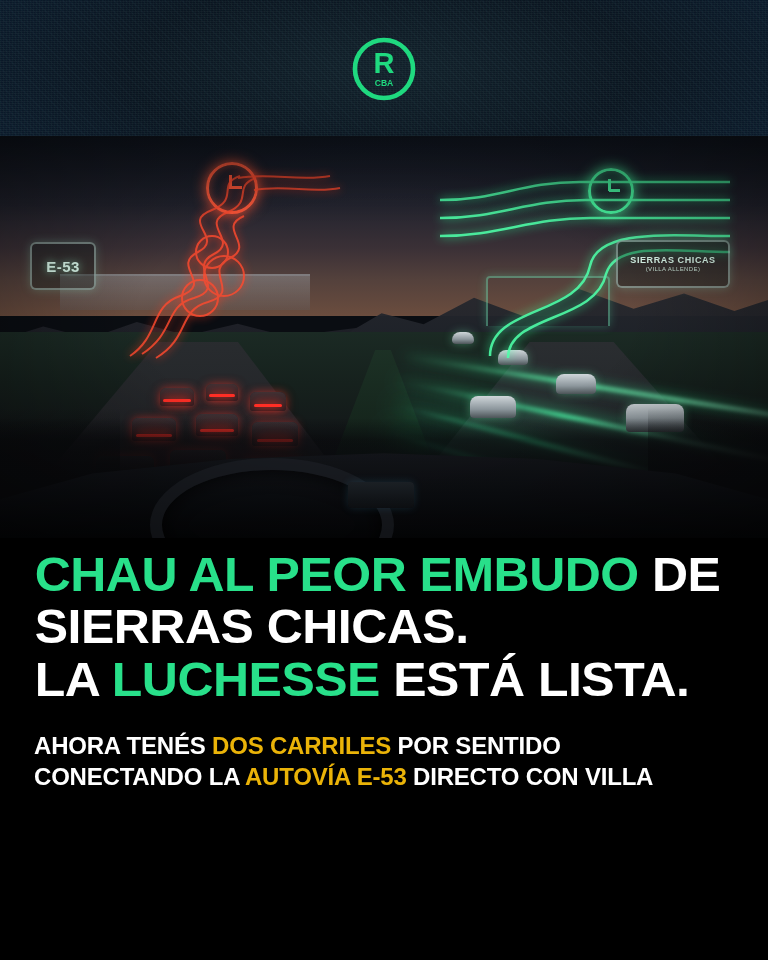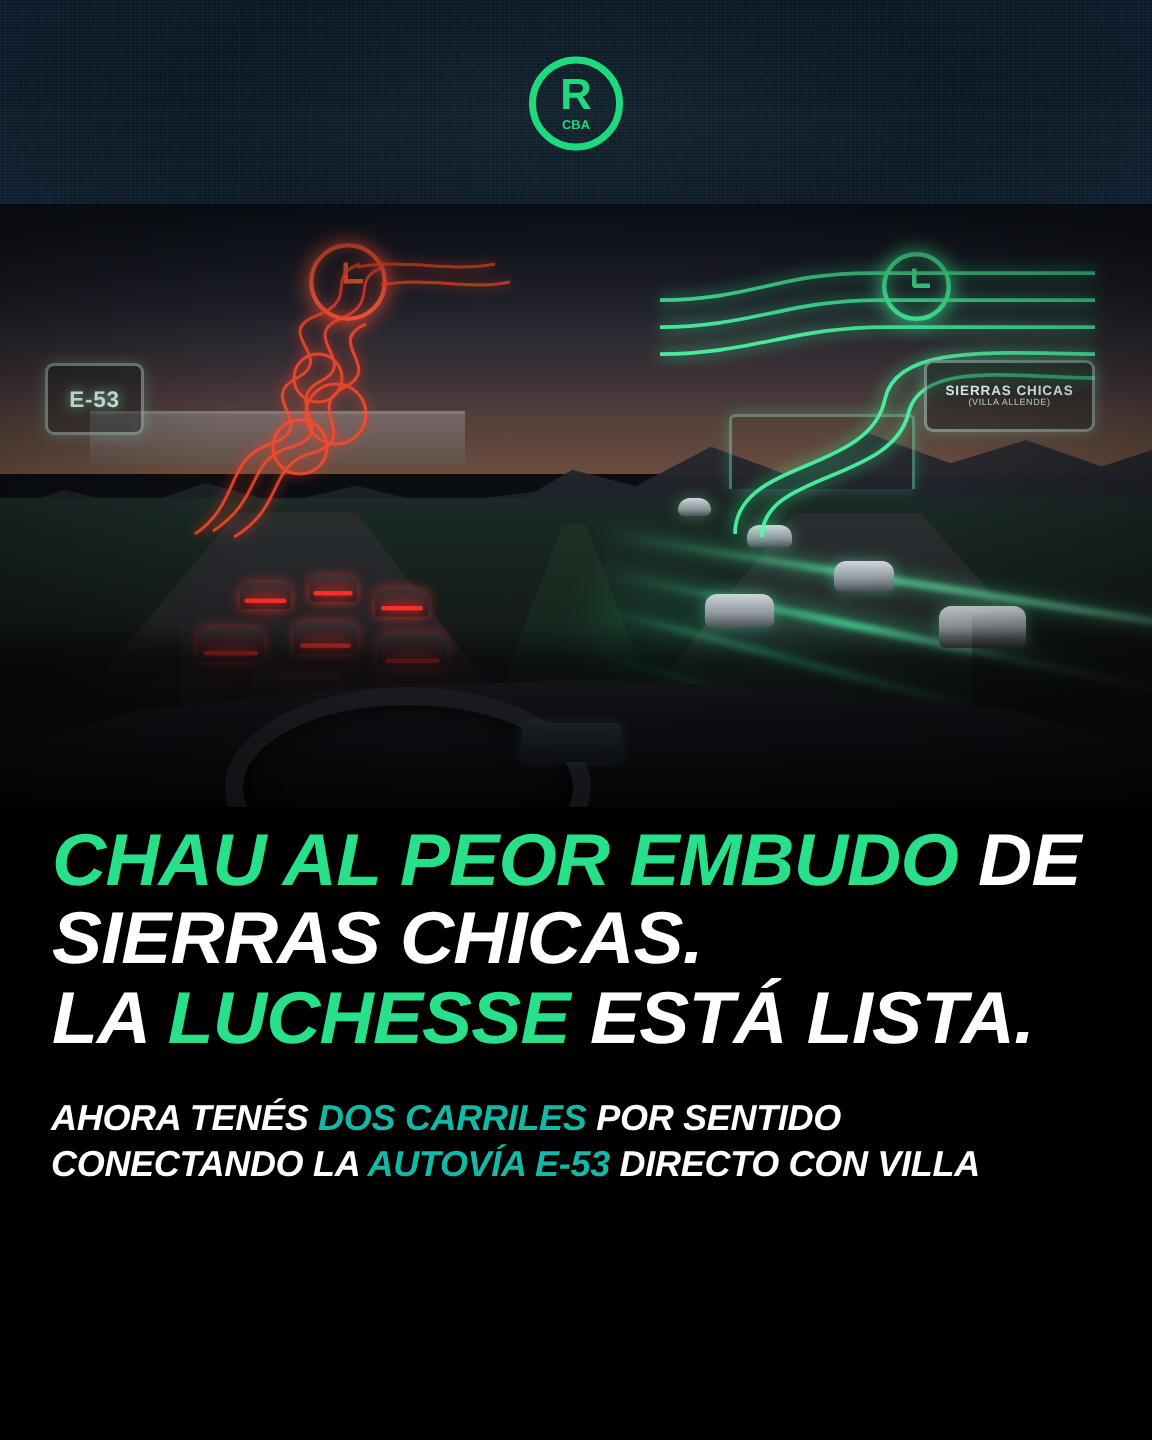--- a/index.html
+++ b/index.html
@@ -293,21 +293,20 @@
   }
 
   
   .copy {
     position: absolute;
     top: 538px; left: 0;
     width: 768px;
     height: 422px;
     background: #000;
     padding: 0;
-    font-style: italic;
   }
   .headline {
     margin: 0;
     padding: 0 34px;
     padding-top: 10px;
     font-family: "Liberation Sans", sans-serif;
     font-weight: bold;
     font-size: 49px;
     line-height: 1.07;
     letter-spacing: -0.5px;
@@ -323,21 +322,21 @@
     margin: 0;
     padding: 26px 34px 0 34px;
     font-family: "Liberation Sans", sans-serif;
     font-weight: bold;
     font-size: 24px;
     line-height: 1.28;
     letter-spacing: -0.2px;
     color: #ffffff;
     text-transform: uppercase;
   }
-  .subcopy .hl { color: #14b8a6; }
+  .subcopy .hl { color: #eab308; }
 </style>
 </head>
 <body>
 
 <div class="poster">
 
   <div class="header-band">
     <svg class="logo" viewBox="0 0 100 100">
       <circle cx="50" cy="50" r="44" fill="none" stroke="#1fd97f" stroke-width="7"></circle>
       <text x="50" y="56" text-anchor="middle" font-family="Liberation Sans, sans-serif" font-size="44" font-weight="bold" fill="#1fd97f">R</text>

